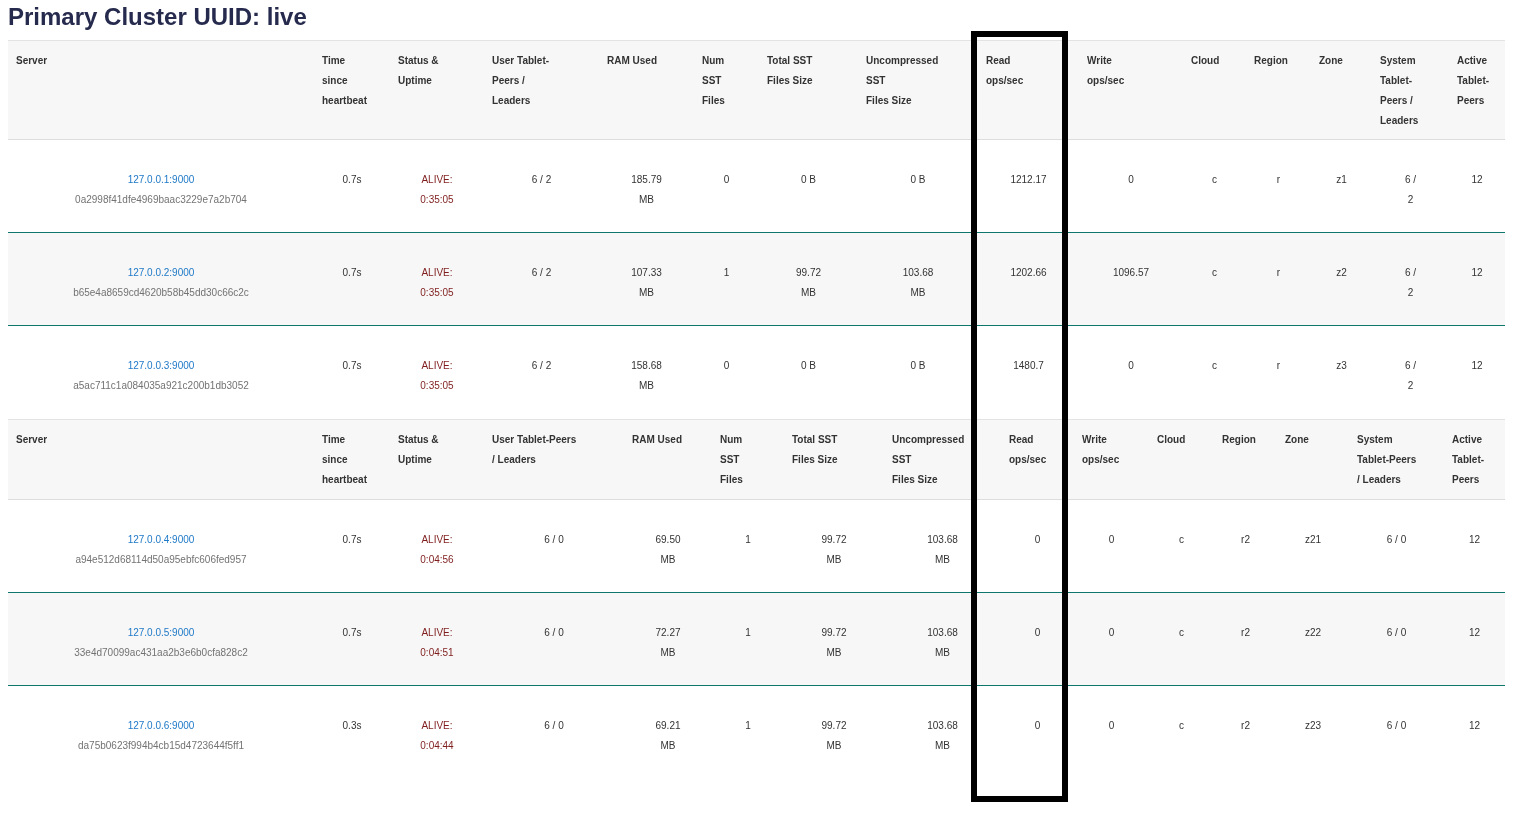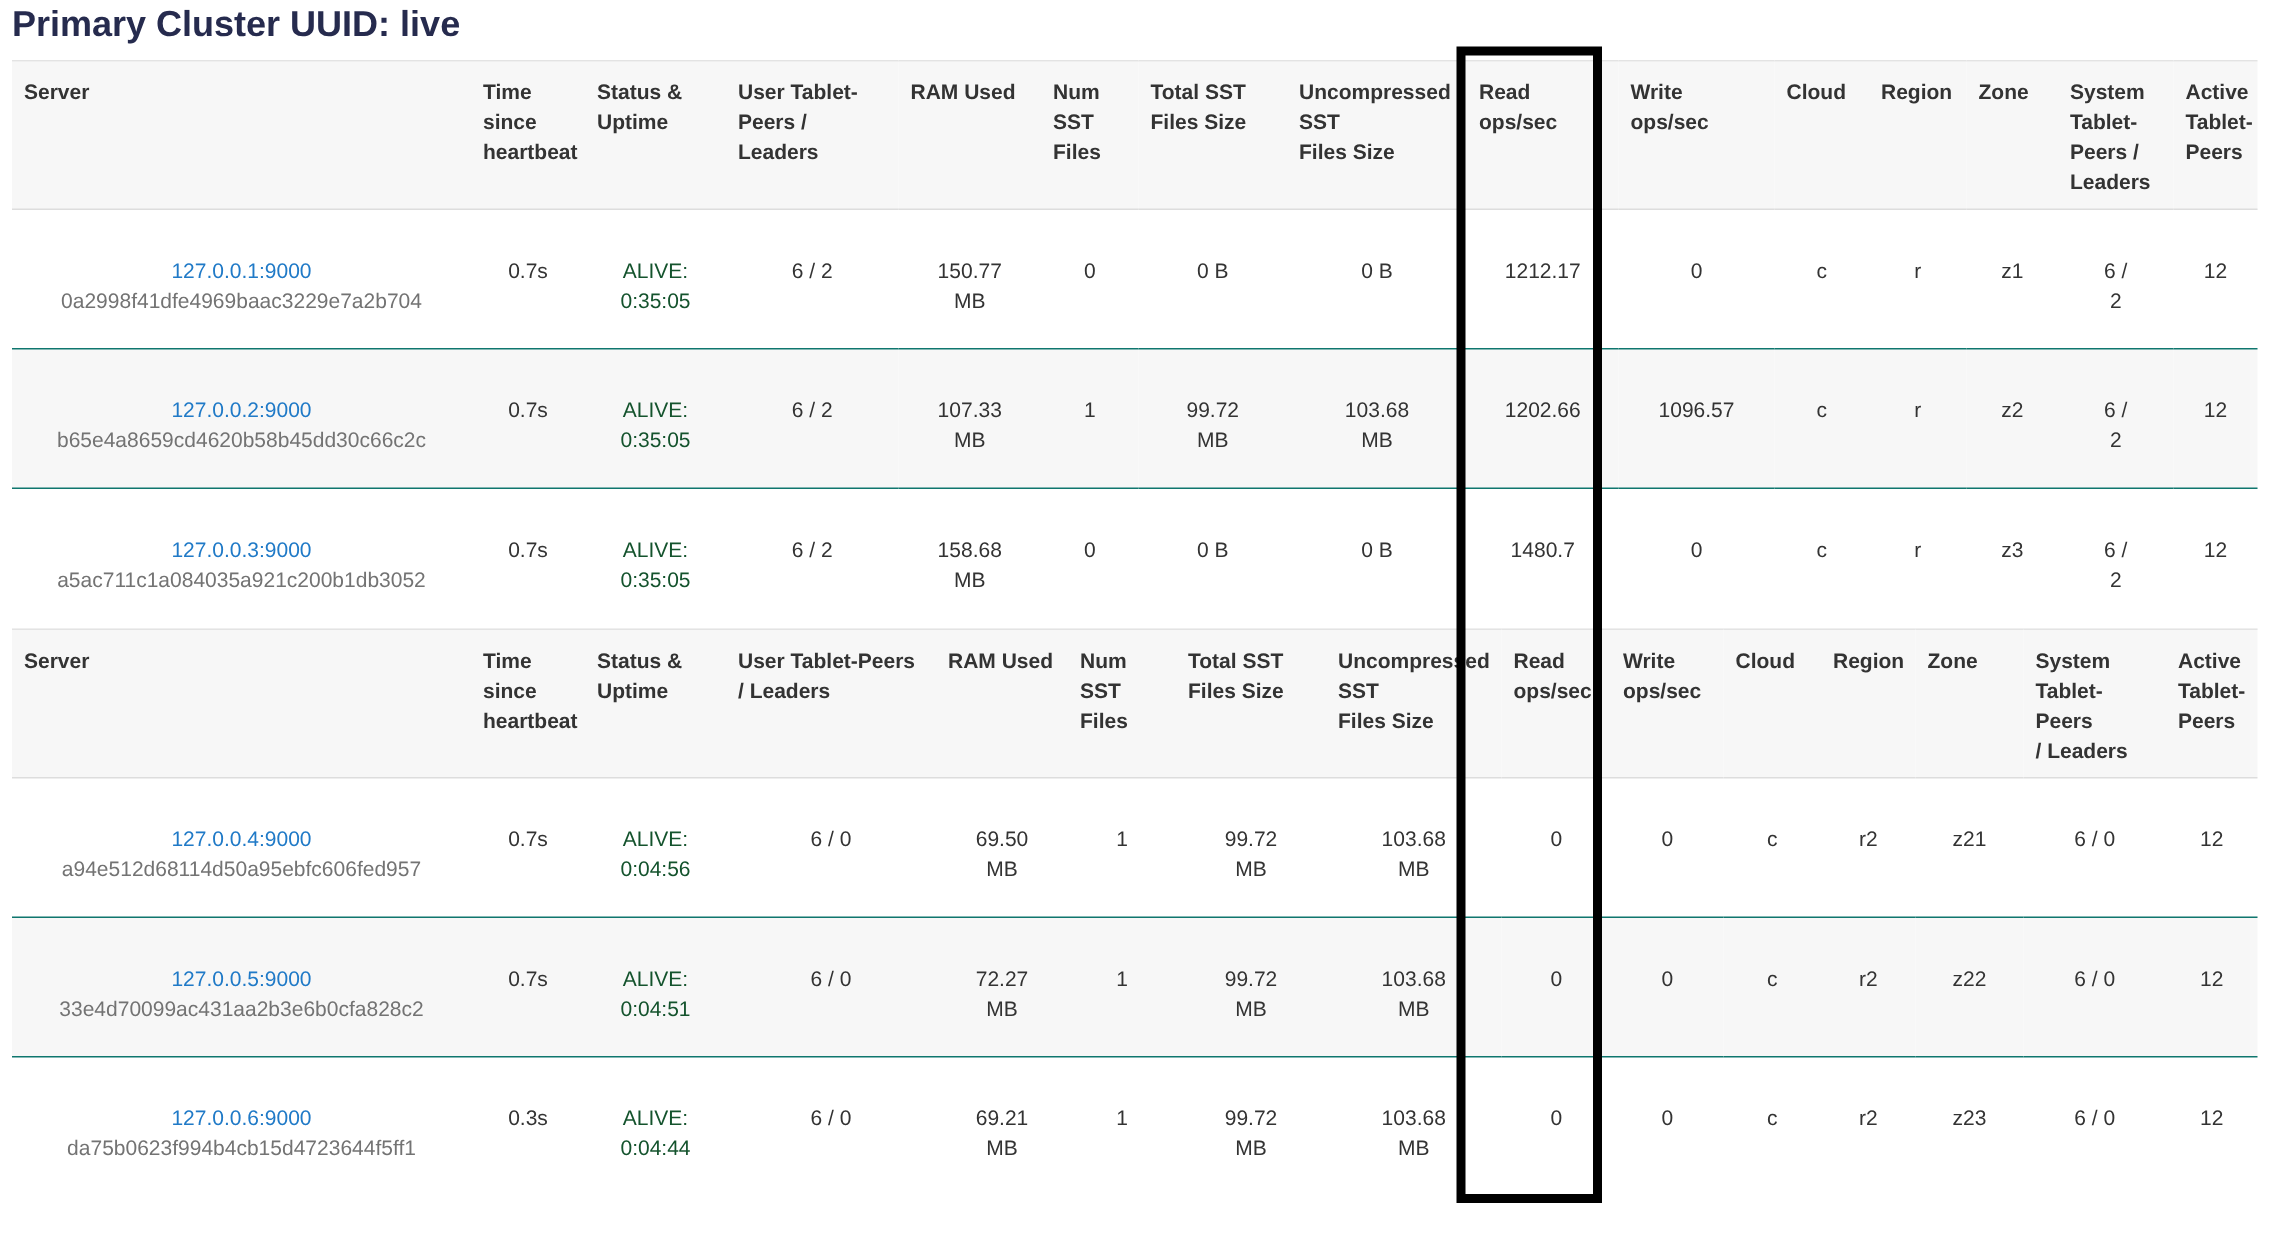--- a/index.html
+++ b/index.html
@@ -19,21 +19,21 @@
     color: #262b4e;
     line-height: 29px;
     margin: 0 0 9px 0;
   }
   h2.section-title.second { margin: 22px 0 10px 0; }
 
   table.cluster-table {
     border-collapse: collapse;
     table-layout: fixed;
     width: 1497px;
-    font-size: 14px;
+    font-size: 10px;
     line-height: 20px;
   }
   thead th {
     background: #f7f7f7;
     text-align: left;
     font-weight: bold;
     vertical-align: top;
     padding: 10px 8px 8px 8px;
     border-top: 1px solid #e3e3e3;
     border-bottom: 1px solid #dddddd;
@@ -50,21 +50,21 @@
     text-align: center;
     white-space: pre-line;
   }
   tbody td.server-cell { text-align: center; white-space: normal; }
   .server-link {
     color: #207ac7;
     text-decoration: none;
     display: inline-block;
   }
   .server-uuid { color: #737373; }
-  .status-cell { color: #14532d; text-align: center; }
+  .status-cell { color: #7f1d1d; text-align: center; }
 
   .highlight-rect {
     position: absolute;
     left: 971px;
     top: 31px;
     width: 97px;
     height: 771px;
     border: 6px solid #000000;
     pointer-events: none;
     z-index: 10;
@@ -134,21 +134,21 @@
     <tbody>
       <tr>
         <td class="server-cell">
           <a href="#" class="server-link">127.0.0.1:9000</a>
           <div class="server-uuid">0a2998f41dfe4969baac3229e7a2b704</div>
         </td>
         <td>0.7s</td>
         <td class="status-cell">ALIVE:
 0:35:05</td>
         <td>6 / 2</td>
-        <td>150.77
+        <td>185.79
 MB</td>
         <td>0</td>
         <td>0 B</td>
         <td>0 B</td>
         <td>1212.17</td>
         <td>0</td>
         <td>c</td>
         <td>r</td>
         <td>z1</td>
         <td>6 /

